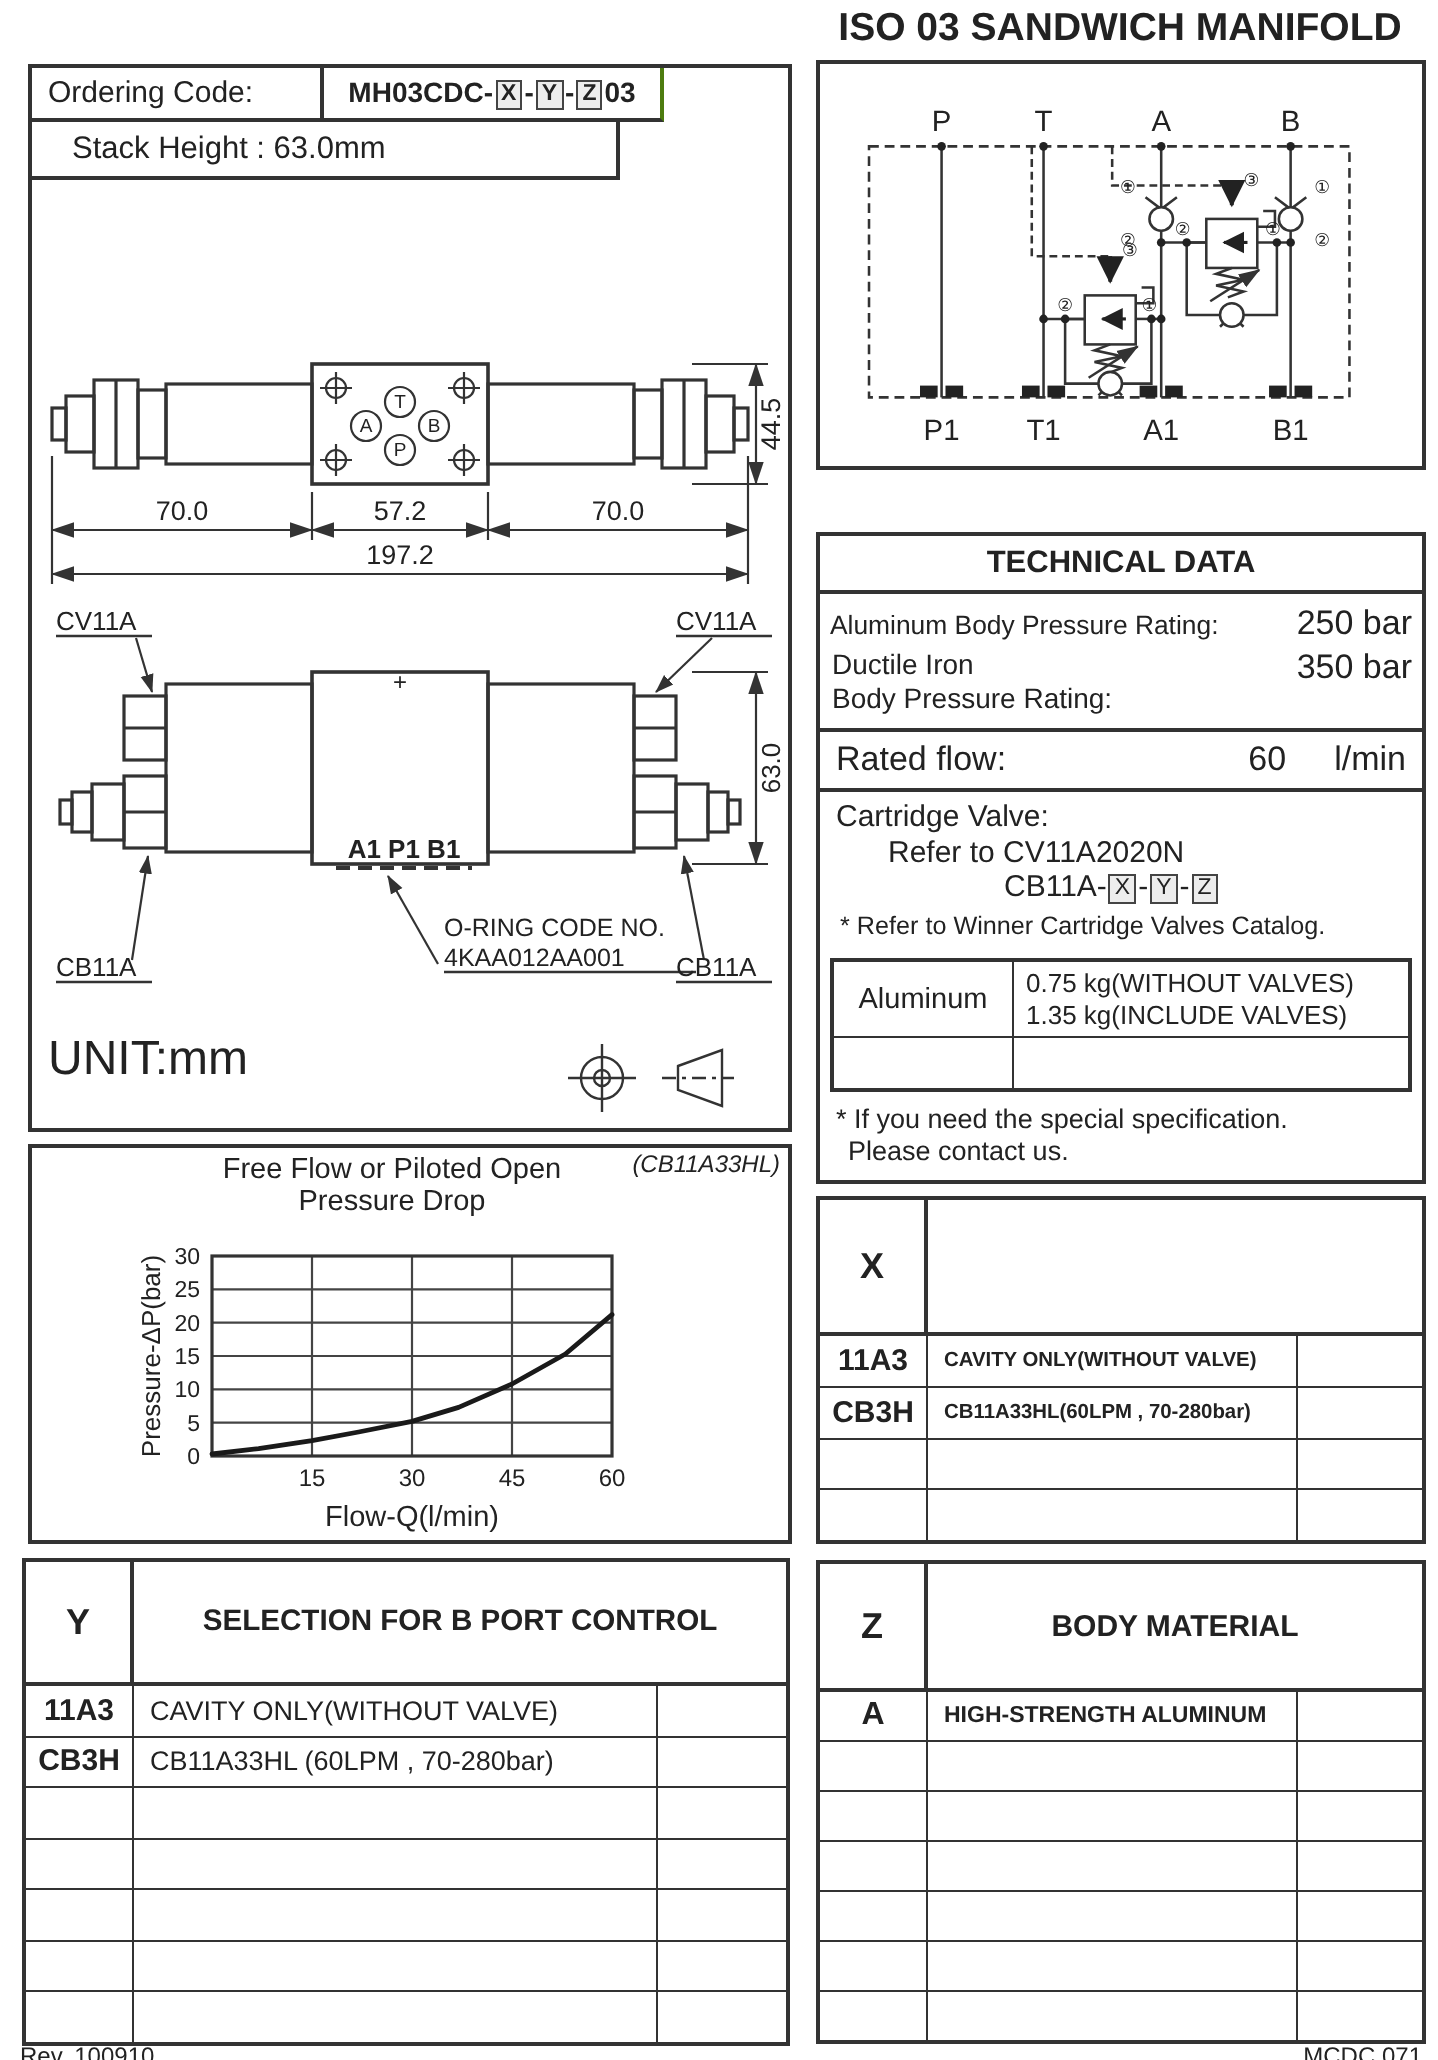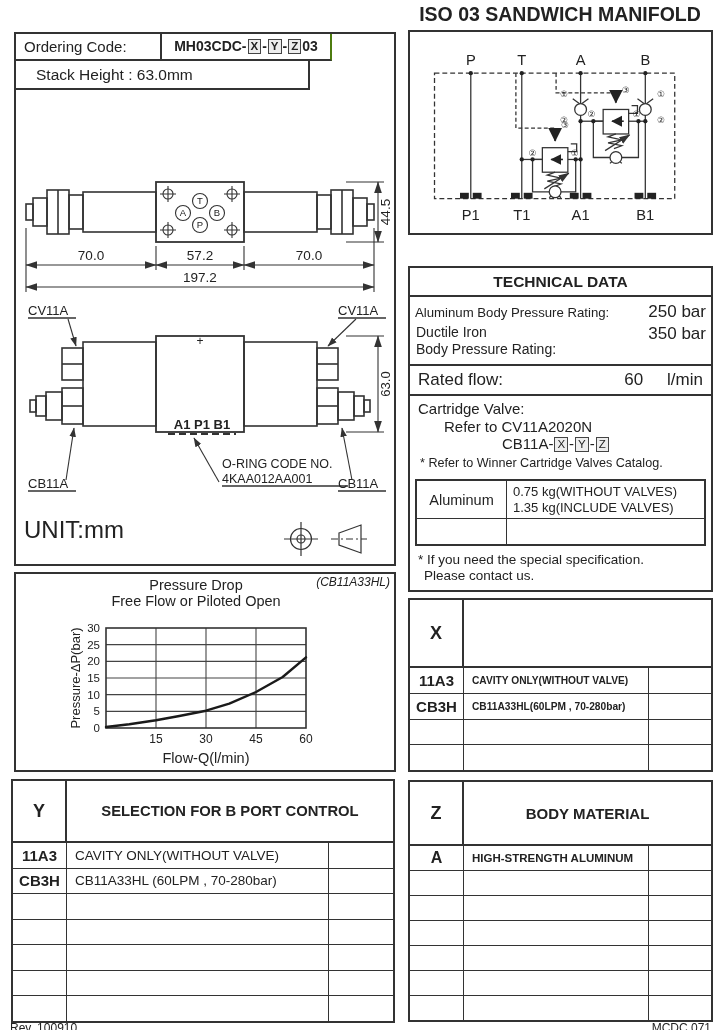--- a/index.html
+++ b/index.html
@@ -317,22 +317,22 @@
         <path d="M1,17 H35 M18,0 V34"></path>
         <polygon points="56,11 78,3 78,31 56,23"></polygon>
         <path d="M48,17 H84" stroke-dasharray="7 3 2 3"></path>
       </g>
     </svg>
   </div>
 
   <div id="chart-box" class="box">
     <div id="chart-annot">(CB11A33HL)</div>
     <div id="chart-title-wrap">
+      <div>Free Flow or Piloted Open</div>
       <div>Pressure Drop</div>
-      <div>Free Flow or Piloted Open</div>
     </div>
     <svg id="chart-svg" viewBox="0 0 370 164" width="370" height="164">
         <line x1="134" y1="20" x2="134" y2="120" stroke="#444" stroke-width="1.1"></line>
         <line x1="184" y1="20" x2="184" y2="120" stroke="#444" stroke-width="1.1"></line>
         <line x1="234" y1="20" x2="234" y2="120" stroke="#444" stroke-width="1.1"></line>
         <line x1="84" y1="103.33333333333334" x2="284" y2="103.33333333333334" stroke="#444" stroke-width="1.1"></line>
         <line x1="84" y1="86.66666666666667" x2="284" y2="86.66666666666667" stroke="#444" stroke-width="1.1"></line>
         <line x1="84" y1="70" x2="284" y2="70" stroke="#444" stroke-width="1.1"></line>
         <line x1="84" y1="53.33333333333334" x2="284" y2="53.33333333333334" stroke="#444" stroke-width="1.1"></line>
         <line x1="84" y1="36.66666666666666" x2="284" y2="36.66666666666666" stroke="#444" stroke-width="1.1"></line>

